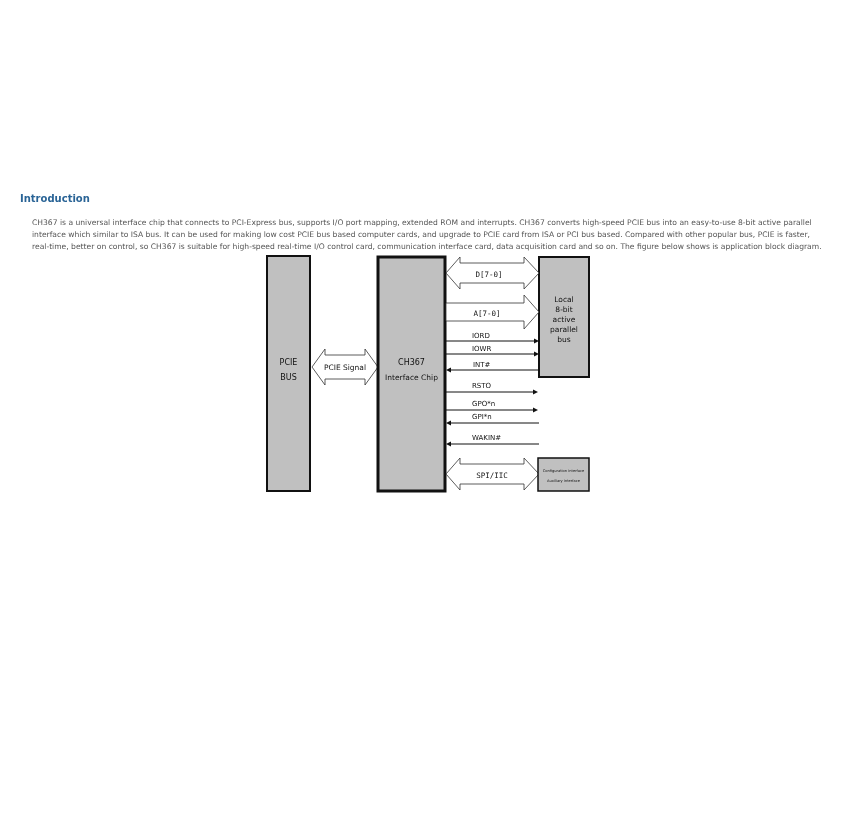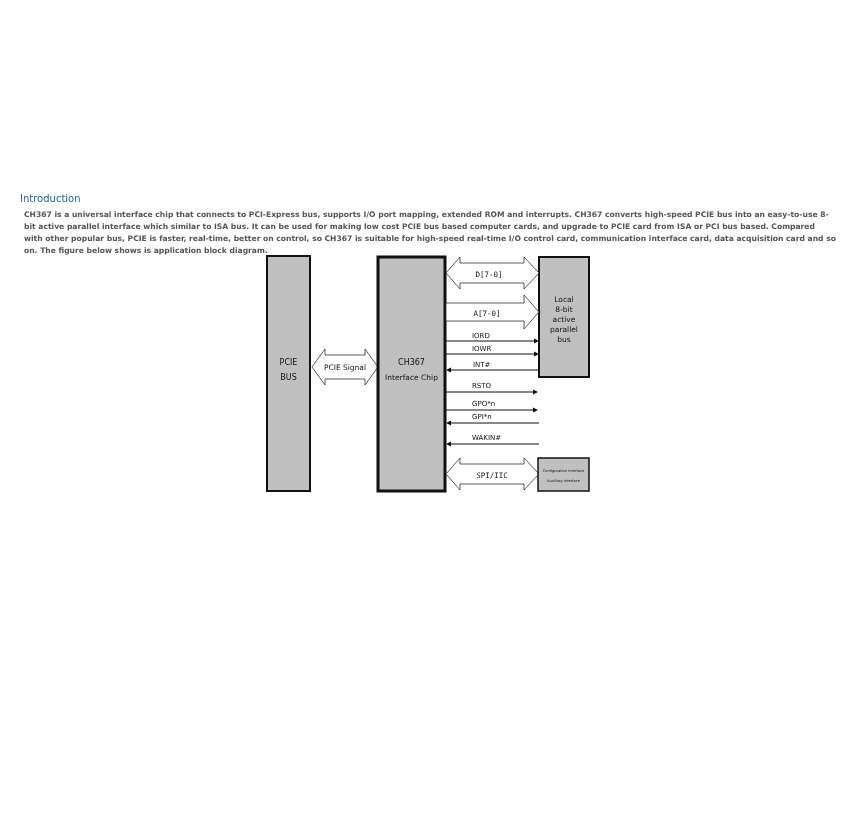--- a/index.html
+++ b/index.html
@@ -1,20 +1,20 @@
 <!DOCTYPE html>
 <html><head>
   <meta charset="utf-8">
   <style>
     html, body { margin: 0; padding: 0; background: #ffffff; }
     body { width: 857px; height: 836px; position: relative; overflow: hidden;
            font-family: "DejaVu Sans", sans-serif; }
     .section { position: absolute; left: 20px; top: 192px; width: 820px; }
-    .heading { font-size: 10px; font-weight: normal; color: #2a6496; margin: 0 0 4px 0; line-height: 13px; }
-    .para { font-size: 7.6px; color: #555555; line-height: 12px; margin: 4px; letter-spacing: 0; font-weight: bold; }
+    .heading { font-size: 10px; font-weight: bold; color: #2a6496; margin: 0 0 4px 0; line-height: 13px; }
+    .para { font-size: 7.6px; color: #555555; line-height: 12px; margin: 12px; letter-spacing: 0; }
     .diagram { position: absolute; left: 262px; top: 252px; width: 334px; height: 244px; }
     .diagram svg text { font-family: "DejaVu Sans", sans-serif; fill: #111; }
     .mono { font-family: "DejaVu Sans Mono", monospace !important; }
   </style>
 </head>
 <body>
 
 <div class="section">
   <h3 class="heading">Introduction</h3>
   <p class="para">CH367 is a universal interface chip that connects to PCI-Express bus, supports I/O port mapping, extended ROM and interrupts. CH367 converts high-speed PCIE bus into an easy-to-use 8-bit active parallel interface which similar to ISA bus. It can be used for making low cost PCIE bus based computer cards, and upgrade to PCIE card from ISA or PCI bus based. Compared with other popular bus, PCIE is faster, real-time, better on control, so CH367 is suitable for high-speed real-time I/O control card, communication interface card, data acquisition card and so on. The figure below shows is application block diagram.</p>

